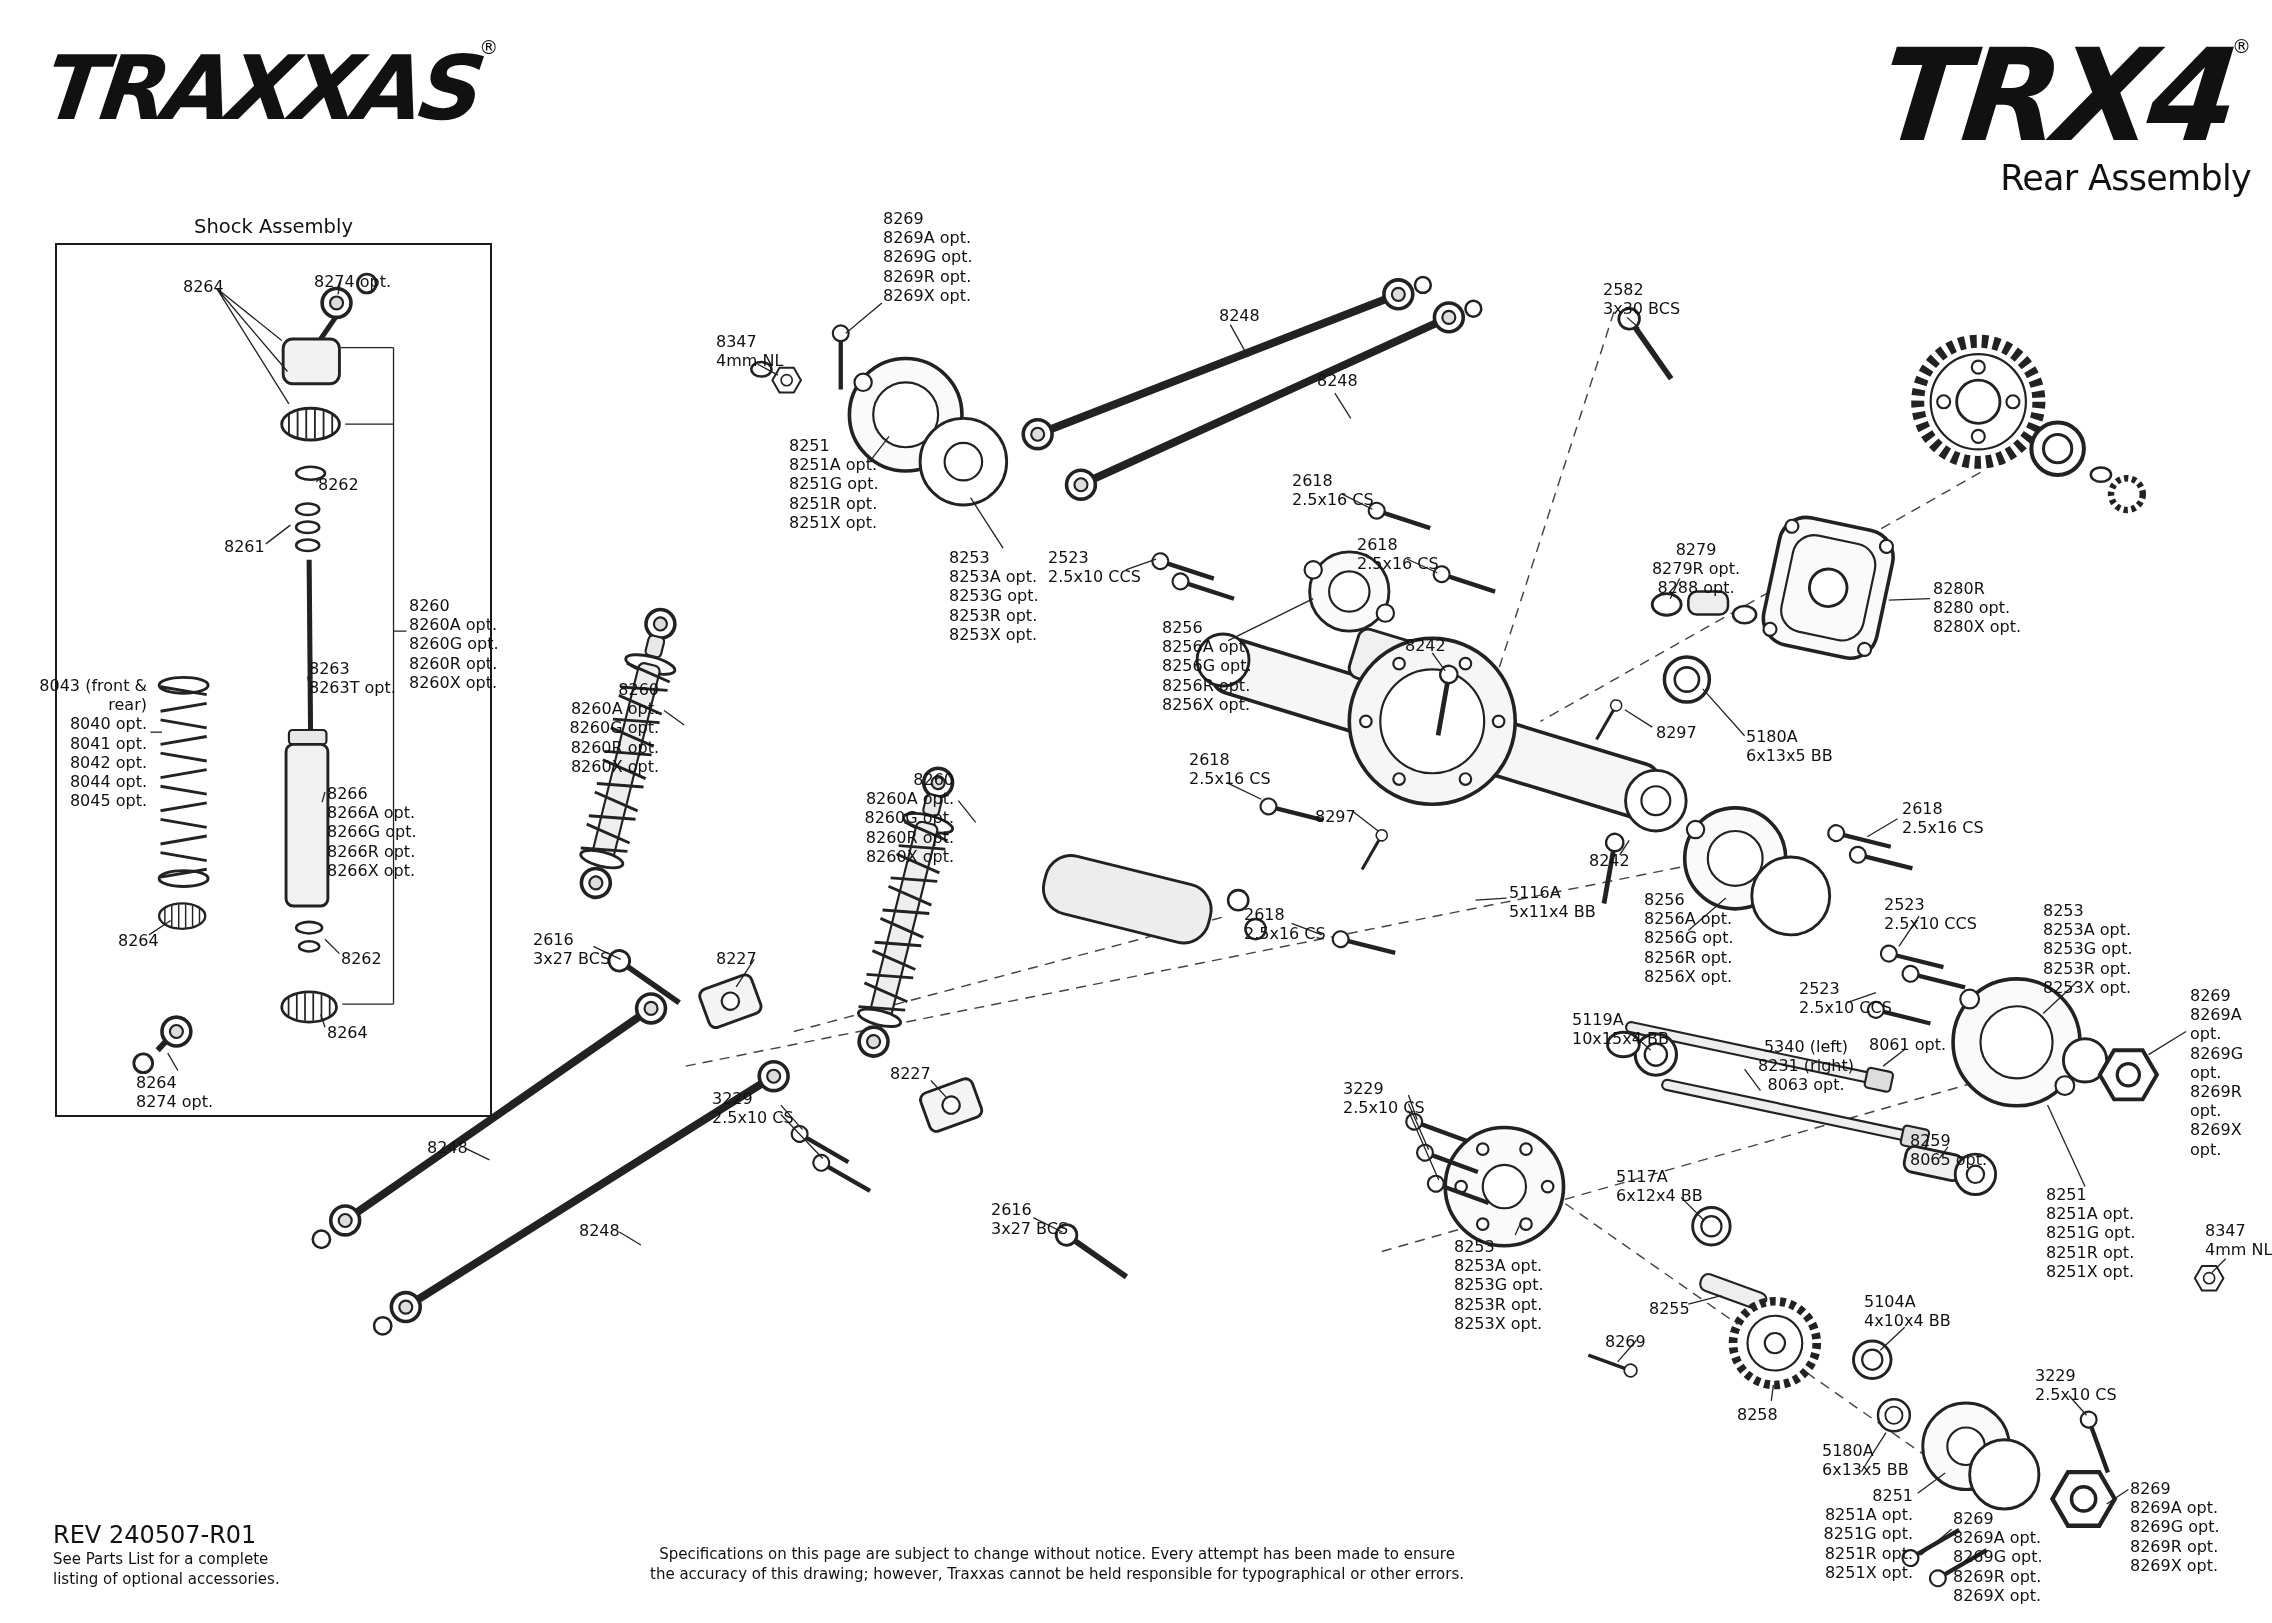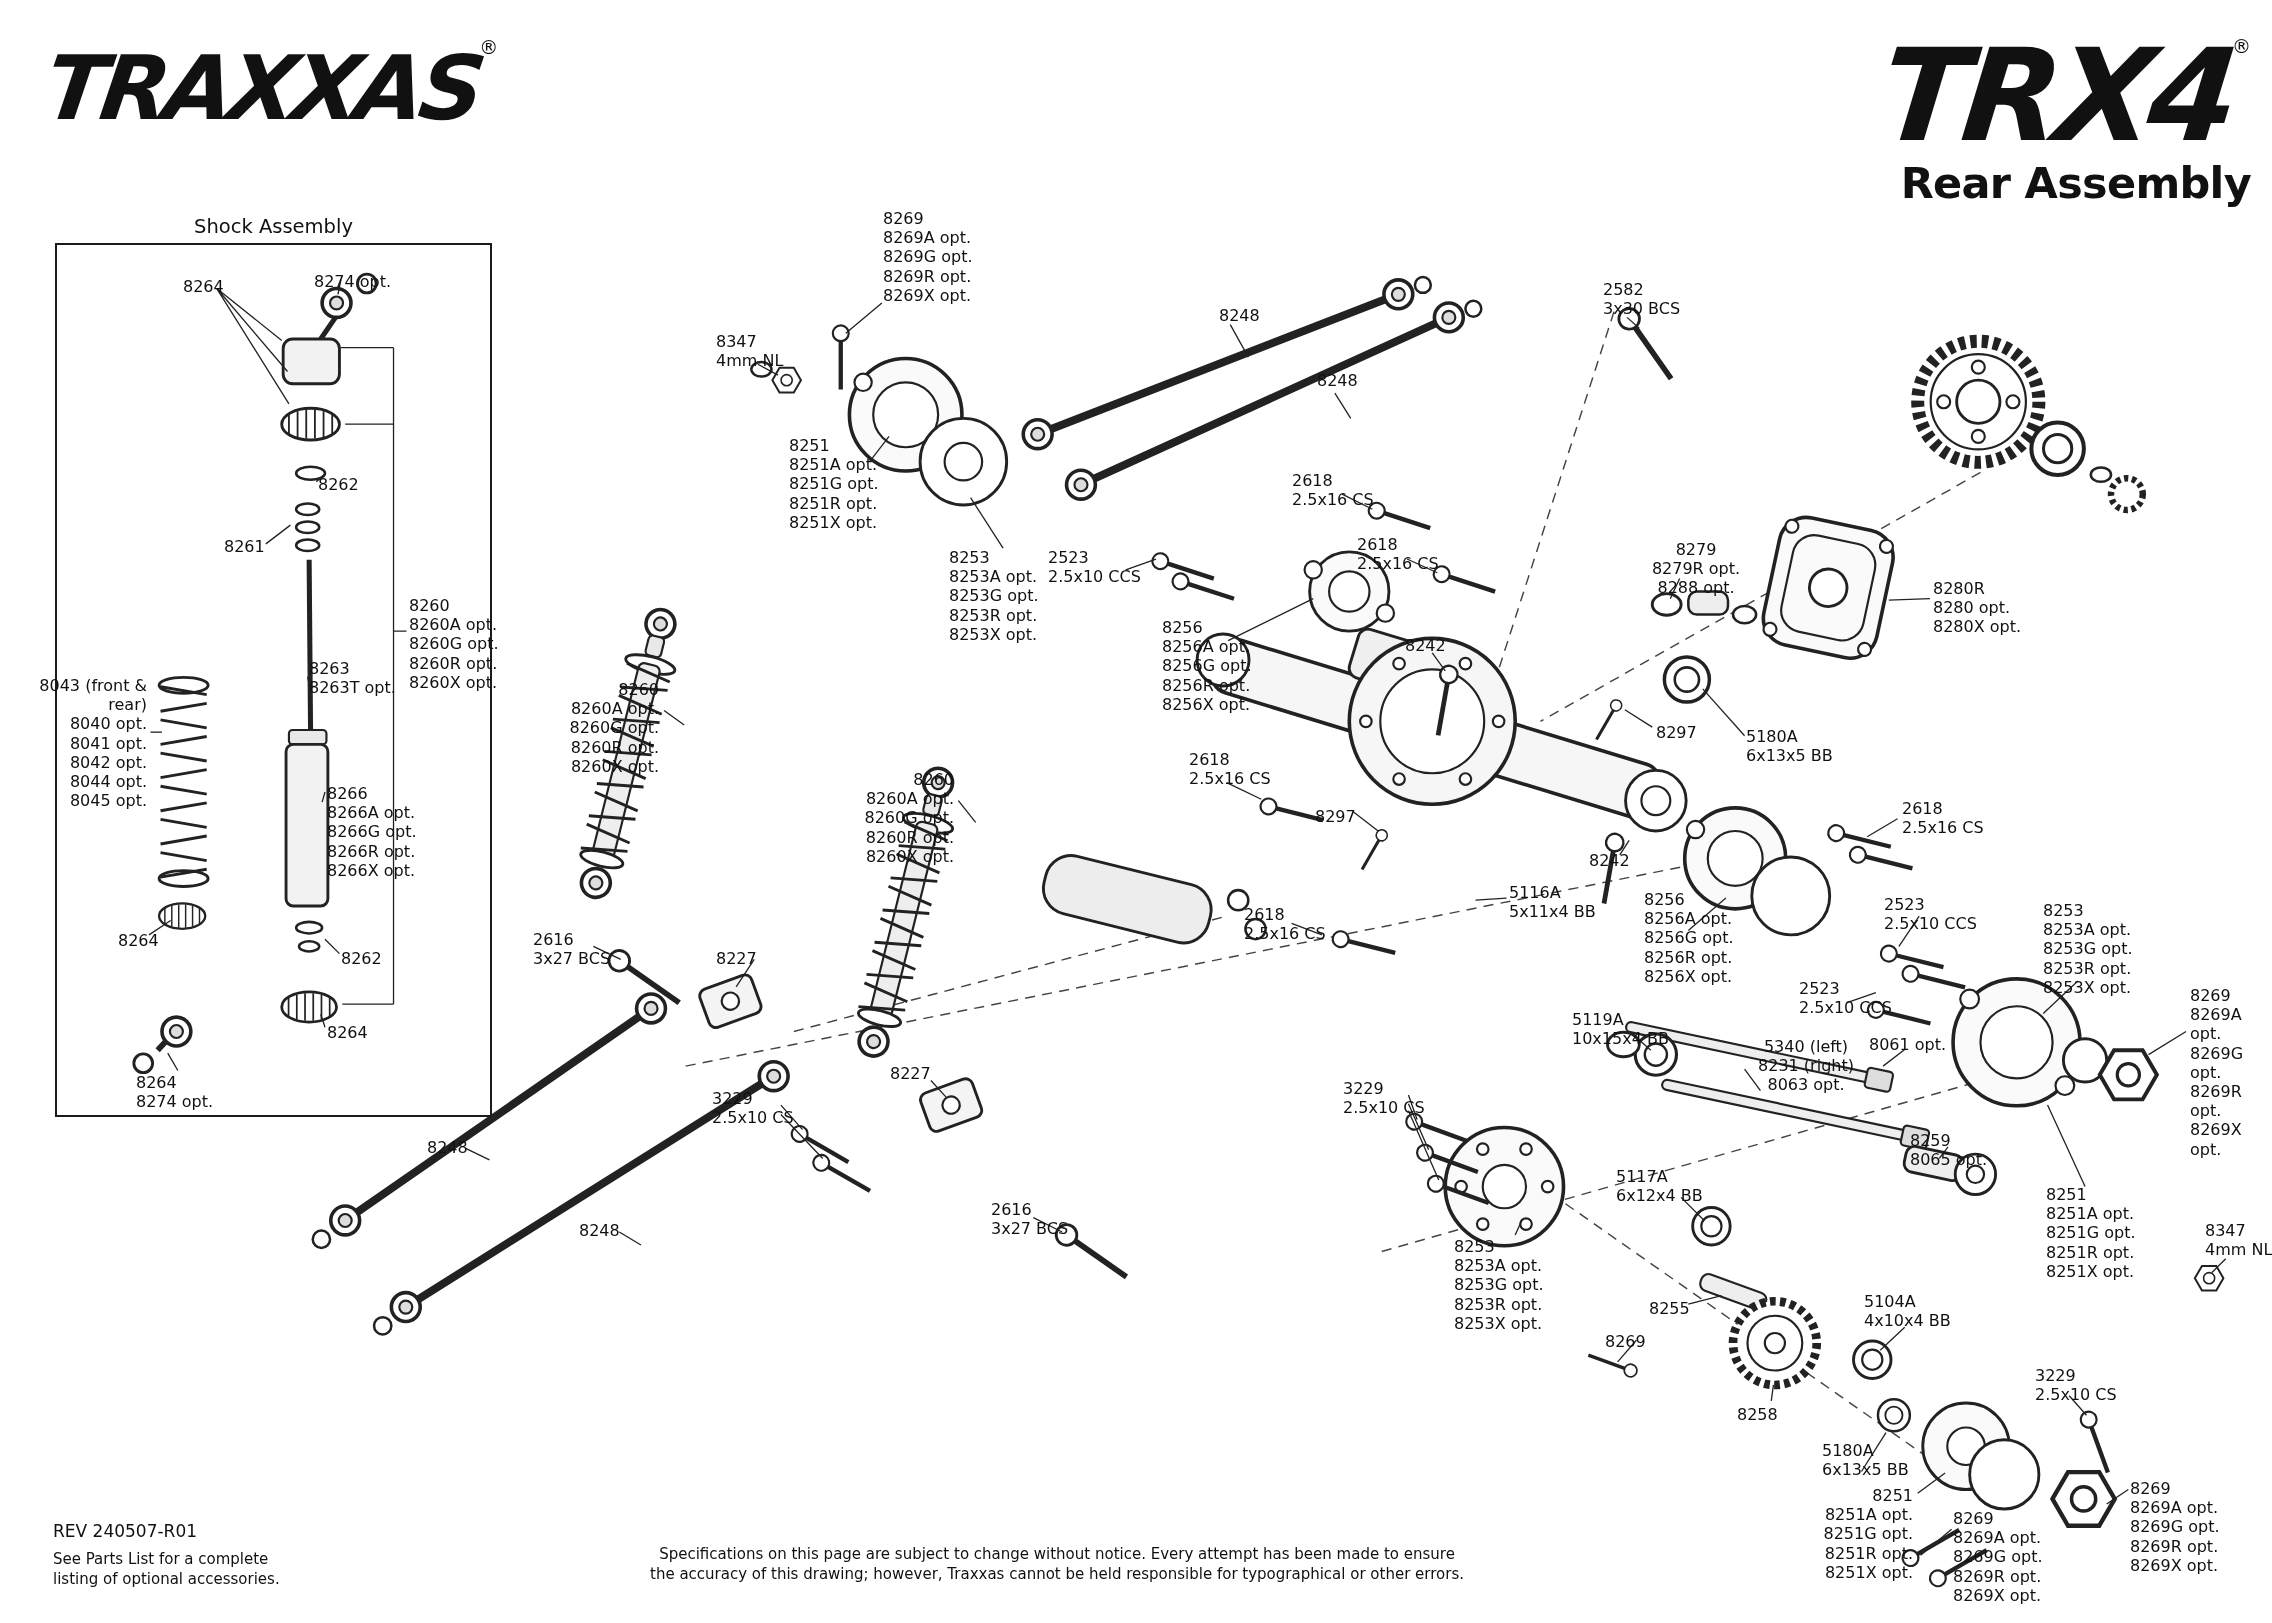--- a/index.html
+++ b/index.html
@@ -13,23 +13,23 @@
 
   #shockbox { position:absolute; left:55px; top:243px; width:437px; height:874px; border:2.2px solid #1b1b1b; }
   #shockbox-title { position:absolute; left:55px; top:215px; width:437px; text-align:center; font-size:19.5px; font-weight:normal; color:#111; }
 
   #brand { position:absolute; left:46px; top:36px; }
   #brand .brandtxt { display:inline-block; font-size:89px; font-weight:bold; font-style:italic; letter-spacing:-5px; transform:skewX(-8deg); color:#111; }
   .reg { font-size:19px; vertical-align:top; color:#111; }
 
   #model-block { position:absolute; left:1760px; top:35px; width:491px; text-align:right; color:#111; }
   #model-block .modeltxt { display:inline-block; font-size:128px; font-weight:bold; font-style:italic; letter-spacing:-5.8px; line-height:0.95; transform:skewX(-6deg); }
-  #model-block .pagetitle { font-size:43px; font-weight:bold; margin-top:1.4px; letter-spacing:-0.7px; }
-
-  #rev { position:absolute; left:53px; top:1521px; font-size:17px; color:#111; }
+  #model-block .pagetitle { font-size:35px; font-weight:normal; margin-top:1.4px; letter-spacing:-0.7px; }
+
+  #rev { position:absolute; left:53px; top:1521px; font-size:24px; color:#111; }
   #parts-note { position:absolute; left:53px; top:1550px; font-size:15px; line-height:1.3; color:#111; white-space:pre-line; }
   #disclaimer { position:absolute; left:635px; top:1544px; width:844px; font-size:15px; line-height:1.35; color:#111; text-align:center; white-space:pre-line; }
 </style>
 </head>
 <body>
 
 <div id="page">
 
 <svg id="art" width="2273" height="1623" viewBox="0 0 3150 2250">
   <defs>

